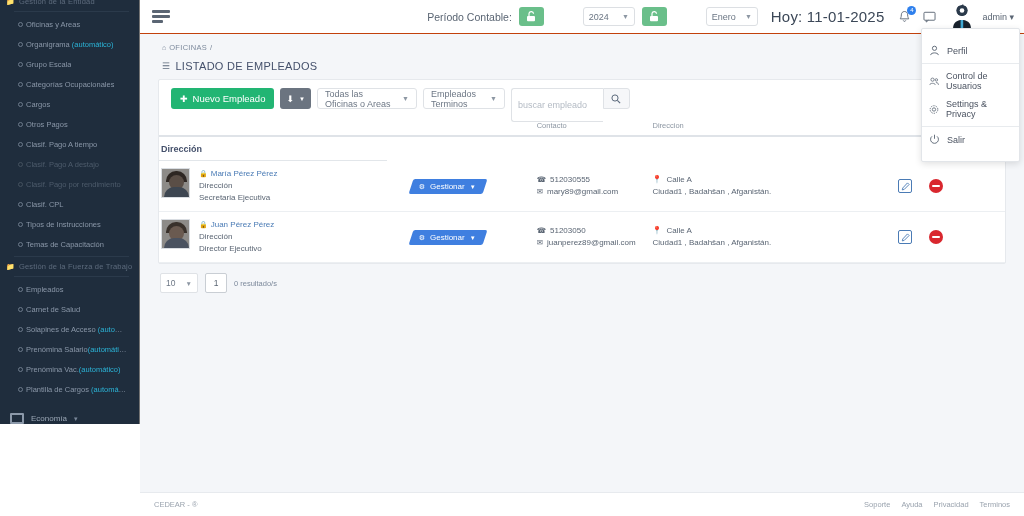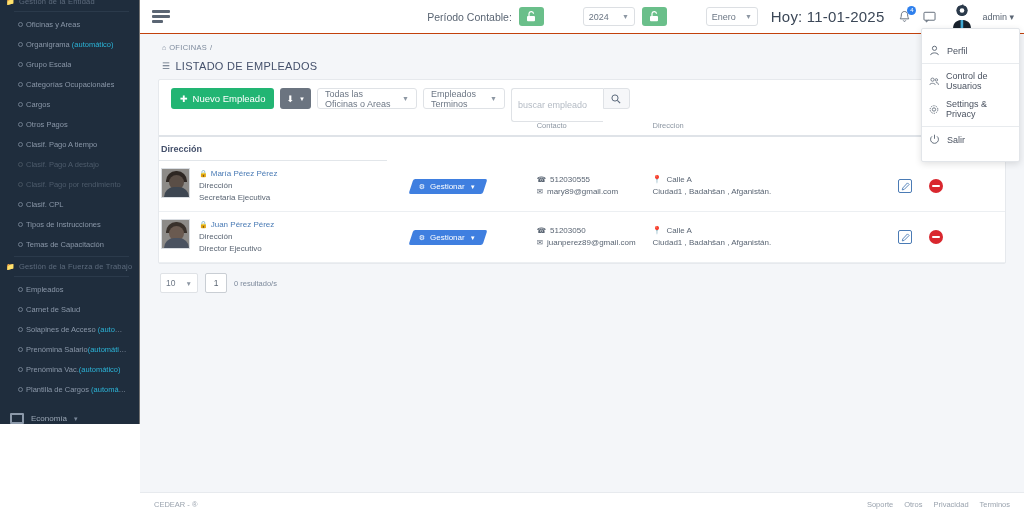--- a/index.html
+++ b/index.html
@@ -674,20 +674,20 @@
         <div class="pg-num">1</div>
         <span class="pg-res">0 resultado/s</span>
       </div>
 
     </div>
 
     <div class="footer">
       <span>CEDEAR - ®</span>
       <span class="links">
         <span>Soporte</span>
-        <span>Otros</span>
+        <span>Ayuda</span>
         <span>Privacidad</span>
         <span>Terminos</span>
       </span>
     </div>
 
   </div>
 </div>
 
 </body></html>

